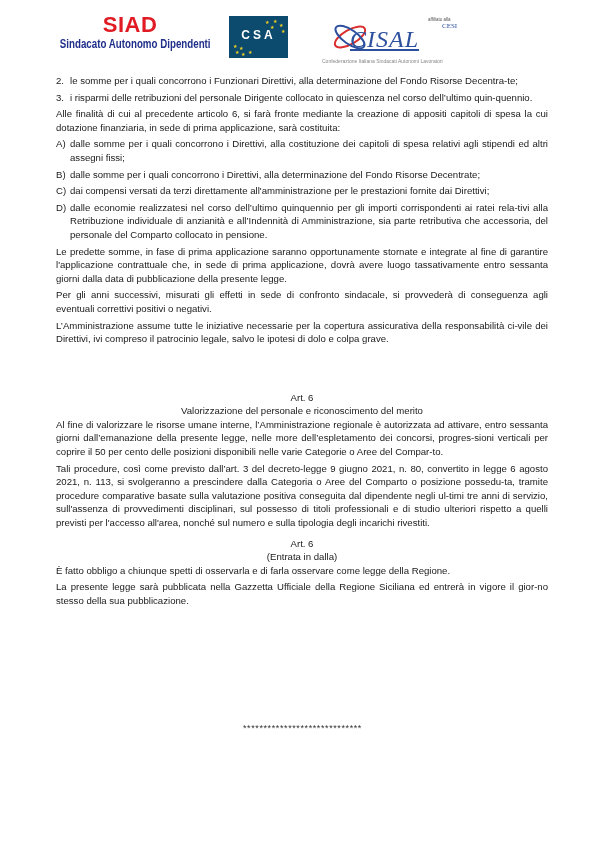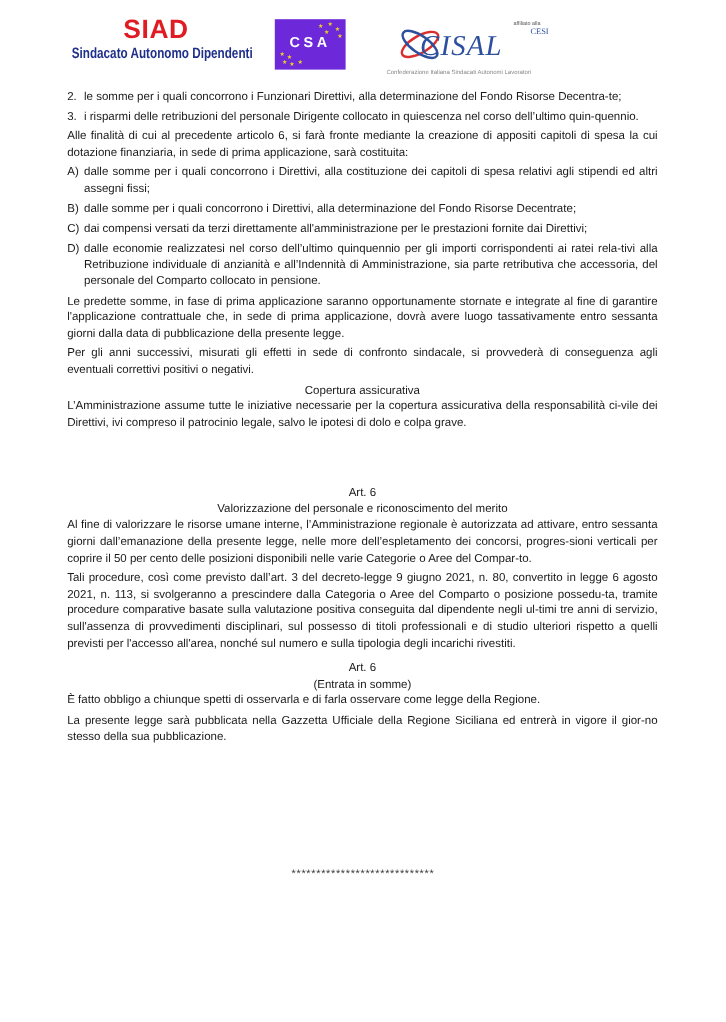--- a/index.html
+++ b/index.html
@@ -5,27 +5,27 @@
   html, body { margin: 0; padding: 0; background: #ffffff; }
   body { width: 605px; height: 852px; position: relative; overflow: hidden;
          font-family: "Liberation Sans", sans-serif; color: #1a1a1a; }
   .header { position: absolute; top: 0; left: 0; width: 506px; height: 72px; }
   .siad { position: absolute; left: 60px; top: 14px; width: 140px; text-align: center; }
   .siad-title { color: #e01b24; font-weight: bold; font-size: 22px; line-height: 22px;
                 font-family: "Liberation Sans", sans-serif; letter-spacing: 0.5px; }
   .siad-sub { color: #1f2f8a; font-size: 12.5px; line-height: 16px; font-weight: bold;
               font-family: "Liberation Sans Narrow", "Liberation Sans", sans-serif;
               transform: scaleX(0.78); transform-origin: center; white-space: nowrap; margin-left:-20px; margin-right:-20px;}
-  .csa { position: absolute; left: 229px; top: 16px; width: 59px; height: 42px; background: #6d28d9; }
+  .csa { position: absolute; left: 229px; top: 16px; width: 59px; height: 42px; background: #0c4a6e; }
   .csa-text { position: absolute; left: 0; right: 0; top: 12px; text-align: center; color: #ffffff;
               font-weight: bold; font-size: 12px; letter-spacing: 3px; font-family: "Liberation Sans", sans-serif; }
   .csa-star { position: absolute; color: #f0d020; font-size: 5px; line-height: 5px; }
   .cisal { position: absolute; left: 322px; top: 12px; width: 150px; height: 56px; }
   .cisal-word { position: absolute; left: 28px; top: 14px; font-family: "Liberation Serif", serif;
-                font-style: italic; font-size: 24px; color: #2c4f9e; letter-spacing: 1px; }
+                font-style: italic; font-size: 24px; color: #2c4f9e; letter-spacing: 1px; text-decoration: underline; }
   .cisal-cesi { position: absolute; left: 120px; top: 10px; font-family: "Liberation Serif", serif;
                 font-size: 7px; color: #2c4f9e; }
   .cisal-aff { position: absolute; left: 106px; top: 5px; font-size: 4.5px; color: #555; }
   .cisal-sub { position: absolute; left: 0; top: 46px; font-size: 5px; color: #888; white-space: nowrap; }
   .cisal-orbit { position: absolute; left: 8px; top: 8px; }
 
   .doc { position: absolute; left: 56px; top: 74px; width: 492px; font-size: 9.6px; line-height: 13.6px; }
   .li { display: flex; margin-bottom: 3px; }
   .li .mk { width: 14px; flex: 0 0 14px; }
   .li .tx { flex: 1; text-align: justify; }
@@ -97,36 +97,35 @@
   </div>
   <div class="li">
     <span class="mk">D)</span>
     <span class="tx">dalle economie realizzatesi nel corso dell’ultimo quinquennio per gli importi corrispondenti ai ratei rela-tivi alla Retribuzione individuale di anzianità e all’Indennità di Amministrazione, sia parte retributiva che accessoria, del personale del Comparto collocato in pensione.</span>
   </div>
 
   <p class="p">Le predette somme, in fase di prima applicazione saranno opportunamente stornate e integrate al fine di garantire l'applicazione contrattuale che, in sede di prima applicazione, dovrà avere luogo tassativamente entro sessanta giorni dalla data di pubblicazione della presente legge.</p>
   <p class="p">Per gli anni successivi, misurati gli effetti in sede di confronto sindacale, si provvederà di conseguenza agli eventuali correttivi positivi o negativi.</p>
 
   <div>
-    <p class="center">Copertura assicurativa</p>
     <p class="p">L’Amministrazione assume tutte le iniziative necessarie per la copertura assicurativa della responsabilità ci-vile dei Direttivi, ivi compreso il patrocinio legale, salvo le ipotesi di dolo e colpa grave.</p>
   </div>
 
   <div class="gap1"></div>
 
   <div>
     <p class="center">Art. 6</p>
     <p class="center">Valorizzazione del personale e riconoscimento del merito</p>
     <p class="p">Al fine di valorizzare le risorse umane interne, l’Amministrazione regionale è autorizzata ad attivare, entro sessanta giorni dall’emanazione della presente legge, nelle more dell’espletamento dei concorsi, progres-sioni verticali per coprire il 50 per cento delle posizioni disponibili nelle varie Categorie o Aree del Compar-to.</p>
     <p class="p">Tali procedure, così come previsto dall’art. 3 del decreto-legge 9 giugno 2021, n. 80, convertito in legge 6 agosto 2021, n. 113, si svolgeranno a prescindere dalla Categoria o Aree del Comparto o posizione possedu-ta, tramite procedure comparative basate sulla valutazione positiva conseguita dal dipendente negli ul-timi tre anni di servizio, sull'assenza di provvedimenti disciplinari, sul possesso di titoli professionali e di studio ulteriori rispetto a quelli previsti per l'accesso all'area, nonché sul numero e sulla tipologia degli incarichi rivestiti.</p>
   </div>
 
   <div class="gap2"></div>
 
   <div>
     <p class="center">Art. 6</p>
-    <p class="center">(Entrata in somme)</p>
+    <p class="center">(Entrata in dalla)</p>
     <p class="p">È fatto obbligo a chiunque spetti di osservarla e di farla osservare come legge della Regione.</p>
     <p class="p">La presente legge sarà pubblicata nella Gazzetta Ufficiale della Regione Siciliana ed entrerà in vigore il gior-no stesso della sua pubblicazione.</p>
   </div>
 </div>
 
 <div class="stars">*****************************</div>
 
 </body></html>

